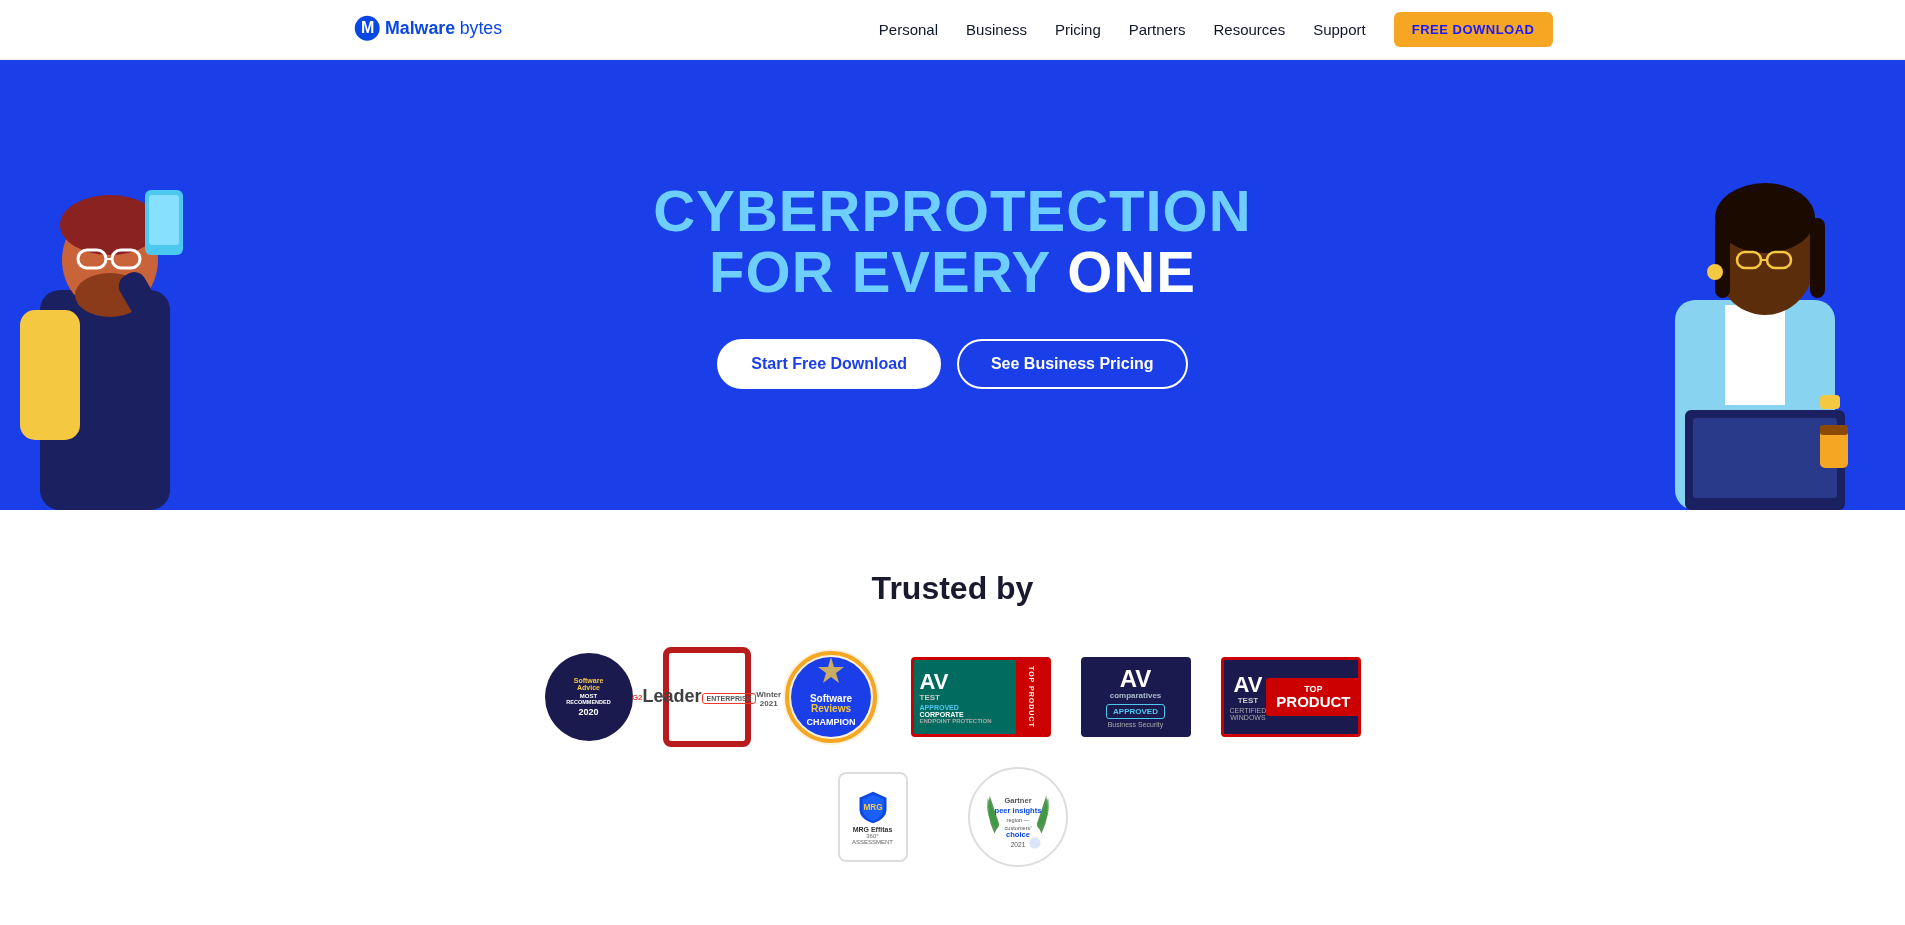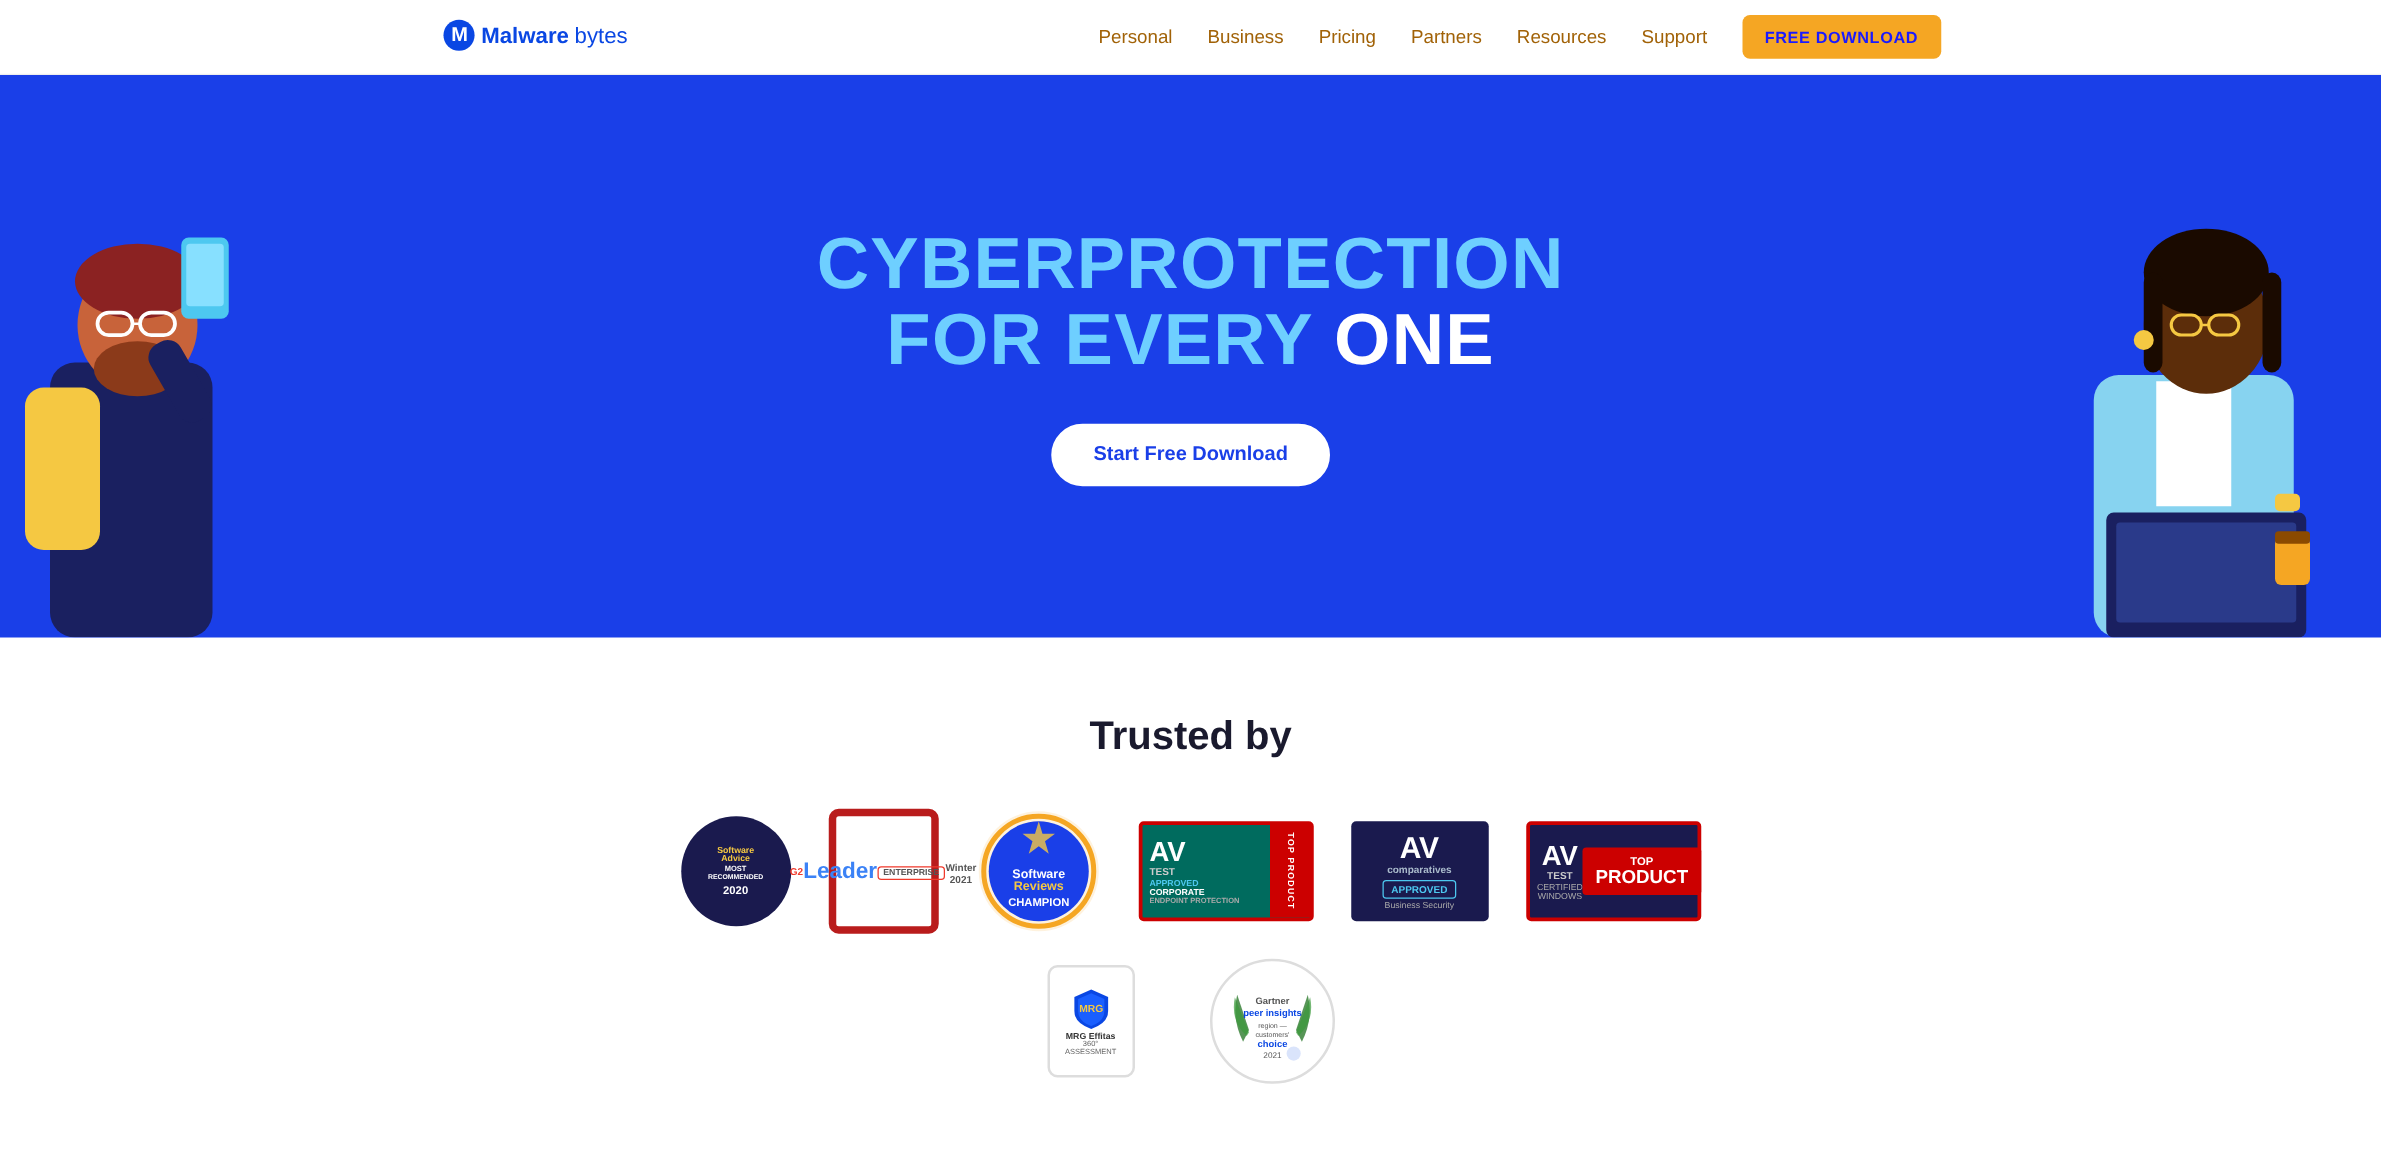--- a/index.html
+++ b/index.html
@@ -32,21 +32,21 @@
       margin-right: 0;
     }
     .nav-links {
       display: flex;
       align-items: center;
       gap: 28px;
       list-style: none;
     }
     .nav-links li a {
       text-decoration: none;
-      color: #a16207;
+      color: #0f172a;
       font-size: 15px;
       font-weight: 500;
     }
     .btn-free-download {
       background: #f5a623;
       color: #1a1aff;
       font-weight: 700;
       font-size: 13px;
       border: none;
       border-radius: 6px;
@@ -263,20 +263,21 @@
     </svg>
   </div>
 
   <div class="hero-content">
     <h1 class="hero-title">
       <span>CYBERPROTECTION</span><br>
       <span>FOR EVERY </span><span class="highlight">ONE</span>
     </h1>
     <div class="hero-buttons">
       <button class="btn-start-download">Start Free Download</button>
+      <button class="btn-see-business">See Business Pricing</button>
     </div>
   </div>
 </section>
 
 <section class="trusted-section">
   <h2 class="trusted-title">Trusted by</h2>
 
   <div class="badges-row">
 
     <div class="badge-item">
@@ -285,21 +286,21 @@
         <div style="font-size:7px;font-weight:700;color:#f5c842;">Advice</div>
         <div style="font-size:6px;font-weight:900;color:#fff;margin-top:2px;">MOST</div>
         <div style="font-size:5.5px;font-weight:900;color:#fff;">RECOMMENDED</div>
         <div style="font-size:9px;font-weight:900;color:#fff;margin-top:2px;">2020</div>
       </div>
     </div>
 
     <div class="badge-item">
       <div style="width:88px;height:100px;border-radius:8px;background:#fff;border:6px solid #b91c1c;display:flex;flex-direction:row;align-items:center;justify-content:center;color:#f0392b;text-align:center;padding:6px;">
         <div style="font-size:8px;font-weight:700;color:#f0392b;">G2</div>
-        <div style="font-size:18px;font-weight:900;color:#3b82f6;line-height:1.1;">Leader</div>
+        <div style="font-size:18px;font-weight:900;color:#404040;line-height:1.1;">Leader</div>
         <div style="font-size:7px;font-weight:700;color:#555;border:1px solid #f0392b;border-radius:3px;padding:1px 4px;margin-top:3px;">ENTERPRISE</div>
         <div style="font-size:8px;font-weight:600;color:#555;margin-top:3px;">Winter 2021</div>
       </div>
     </div>
 
     <div class="badge-item">
       <div style="width:100px;height:100px;display:flex;flex-direction:column;align-items:center;justify-content:center;text-align:center;">
 
         <svg viewBox="0 0 100 100" width="100" height="100">
 

